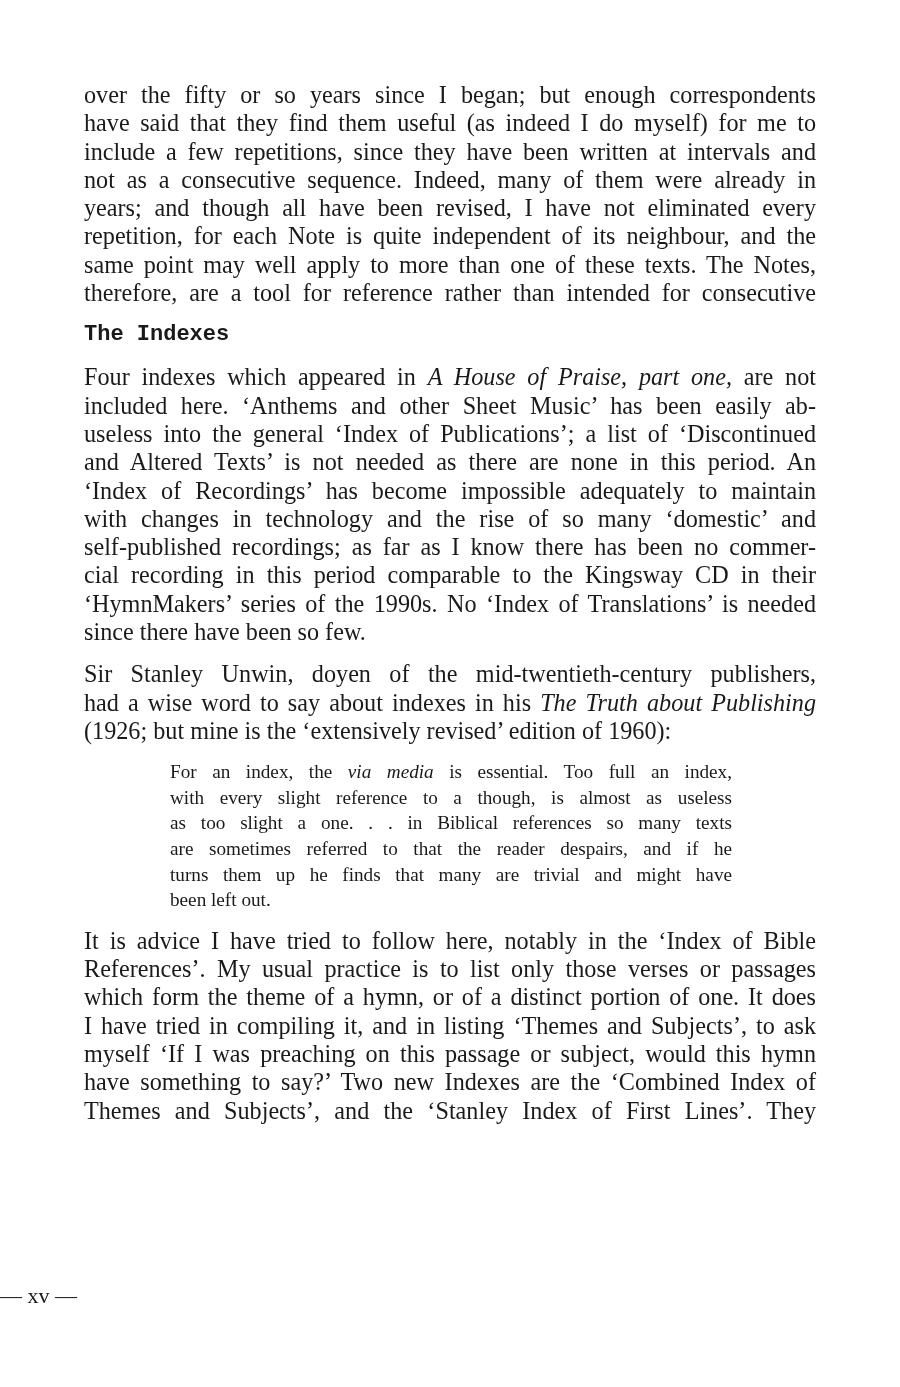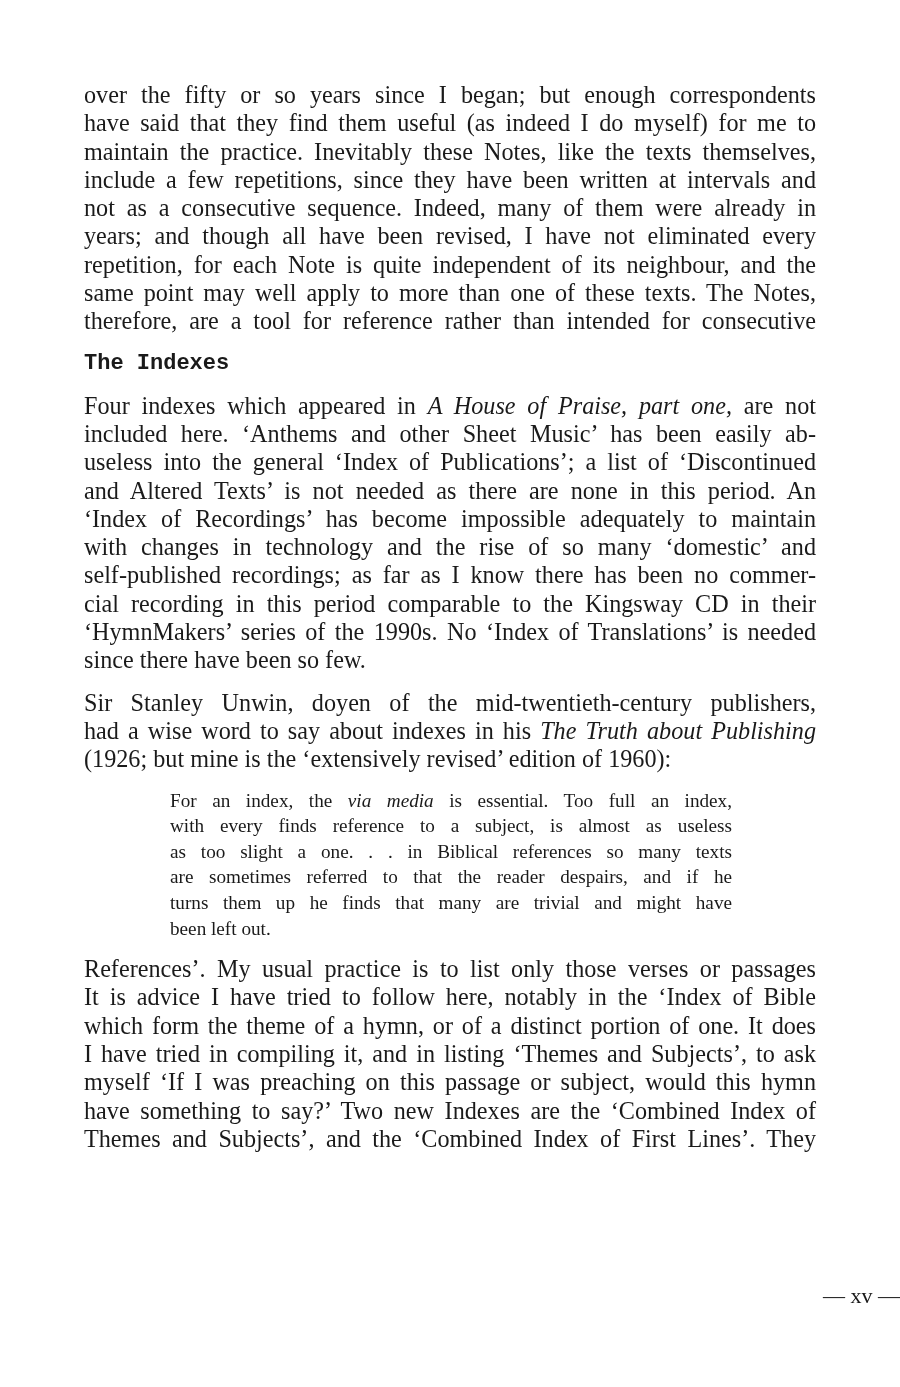--- a/index.html
+++ b/index.html
@@ -47,34 +47,33 @@
       width: 562px;
       font-size: 19.2px;
       line-height: 25.6px;
     }
     em { }
     .folio {
       position: absolute;
       left: 0;
       width: 900px;
       top: 1282px;
-      text-align: right;
+      text-align: left;
       font-size: 22px;
       line-height: 28px;
     }
   </style>
 </head>
 <body>
 
 <div class="page">
 
   <div class="para">
     <span class="line">over the fifty or so years since I began; but enough correspondents</span>
     <span class="line">have said that they find them useful (as indeed I do myself) for me to</span>
-    <span class="line">maintain the practice. Inevitably these Notes, like the texts themselves,</span>
     <span class="line">include a few repetitions, since they have been written at intervals and</span>
     <span class="line">not as a consecutive sequence. Indeed, many of them were already in</span>
     <span class="line">years; and though all have been revised, I have not eliminated every</span>
     <span class="line">repetition, for each Note is quite independent of its neighbour, and the</span>
     <span class="line">same point may well apply to more than one of these texts. The Notes,</span>
     <span class="line">therefore, are a tool for reference rather than intended for consecutive</span>
   </div>
 
   <div class="heading">The Indexes</div>
 
@@ -92,31 +91,31 @@
   </div>
 
   <div class="para">
     <span class="line">Sir Stanley Unwin, doyen of the mid-twentieth-century publishers,</span>
     <span class="line"><span>had a wise word to say about indexes in his </span><em>The Truth about Publishing</em></span>
     <span class="line last">(1926; but mine is the ‘extensively revised’ edition of 1960):</span>
   </div>
 
   <div class="quote">
     <span class="line"><span>For an index, the </span><em>via media</em><span> is essential. Too full an index,</span></span>
-    <span class="line">with every finds reference to a subject, is almost as useless</span>
+    <span class="line">with every slight reference to a though, is almost as useless</span>
     <span class="line">as too slight a one. . . in Biblical references so many texts</span>
     <span class="line">are sometimes referred to that the reader despairs, and if he</span>
     <span class="line">turns them up he finds that many are trivial and might have</span>
     <span class="line last">been left out.</span>
   </div>
 
   <div class="para">
+    <span class="line">It is advice I have tried to follow here, notably in the ‘Index of Bible</span>
     <span class="line">References’. My usual practice is to list only those verses or passages</span>
-    <span class="line">It is advice I have tried to follow here, notably in the ‘Index of Bible</span>
     <span class="line">which form the theme of a hymn, or of a distinct portion of one. It does</span>
     <span class="line">I have tried in compiling it, and in listing ‘Themes and Subjects’, to ask</span>
     <span class="line">myself ‘If I was preaching on this passage or subject, would this hymn</span>
     <span class="line">have something to say?’ Two new Indexes are the ‘Combined Index of</span>
-    <span class="line">Themes and Subjects’, and the ‘Combined Index of First Lines’. They</span>
+    <span class="line">Themes and Subjects’, and the ‘Stanley Index of First Lines’. They</span>
   </div>
 </div>
 
 <div class="folio">— xv —</div>
 
 </body></html>

